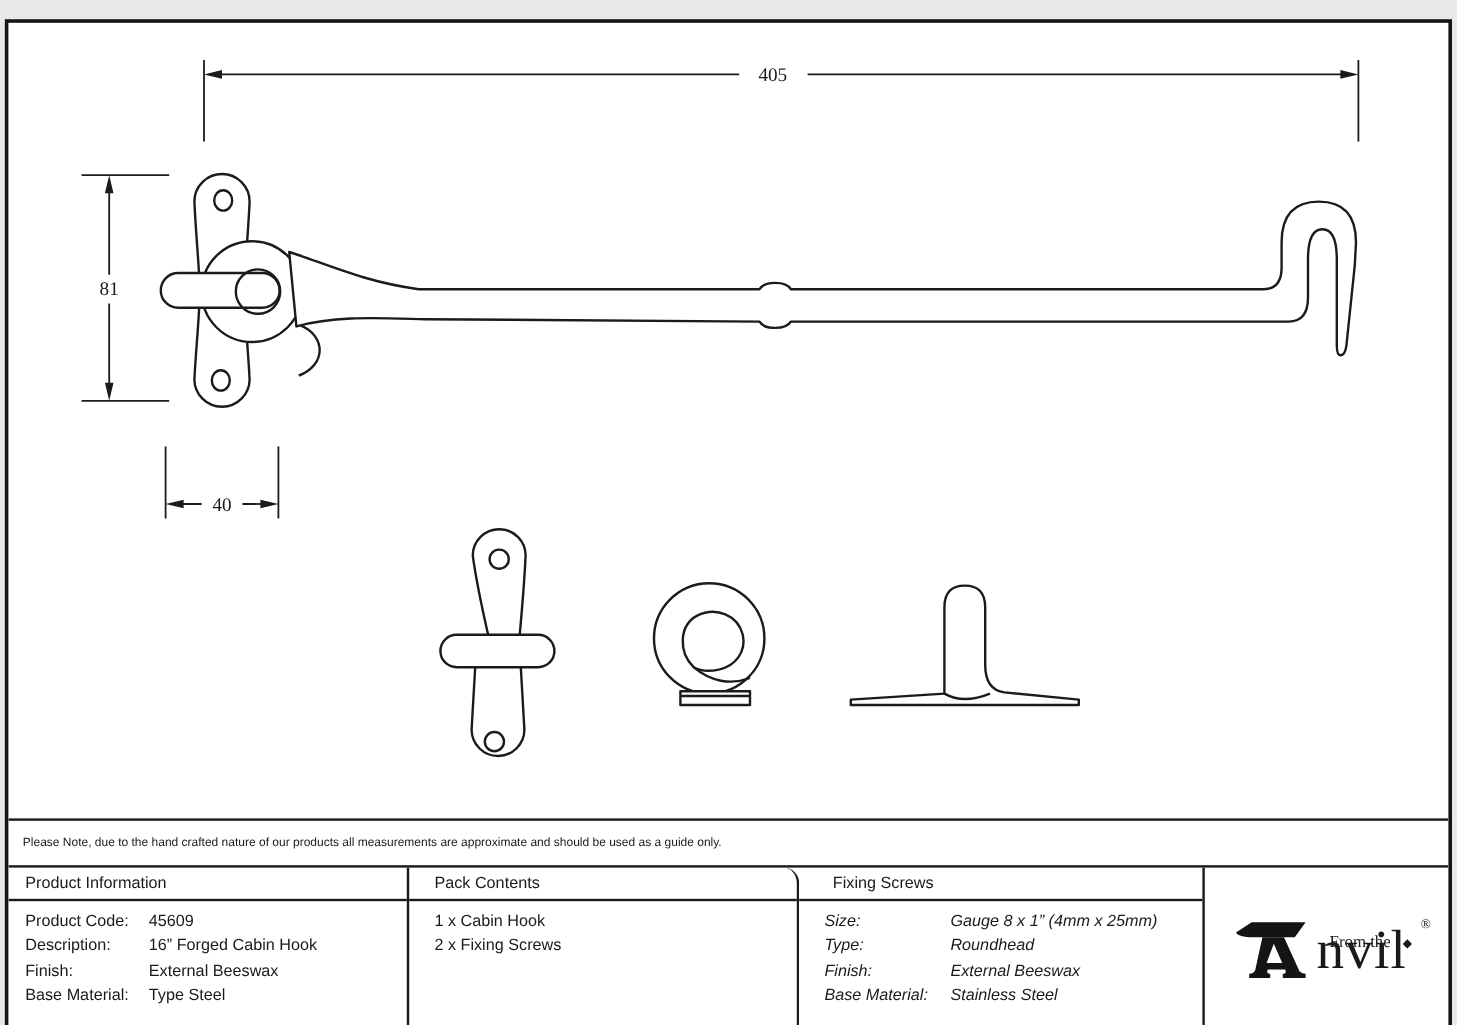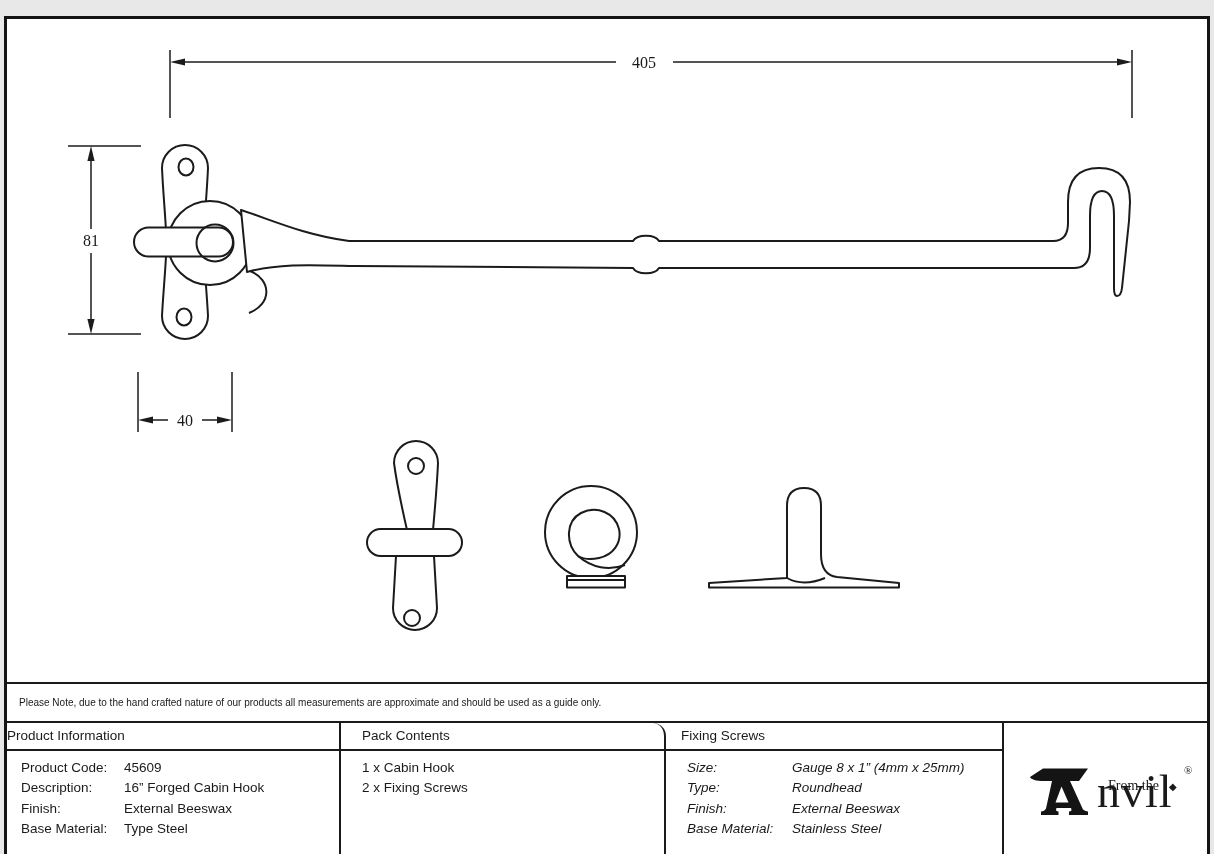--- a/index.html
+++ b/index.html
@@ -30,23 +30,24 @@
   }
   .col{position:absolute;top:0;bottom:0;box-sizing:border-box;}
   .col-1{left:0;width:334px;border-right:2px solid #1a1a1a;}
   .col-2{left:334px;width:325px;border-right:2px solid #1a1a1a;border-radius:13px;}
   .col-3{left:659px;width:338px;border-right:2px solid #1a1a1a;}
   .col-4{left:997px;right:0;}
   .hdr{
     height:26px;line-height:26px;
     border-bottom:2px solid #1a1a1a;
     font-size:13.5px;
+    padding-left:14px;
   }
   .col-2 .hdr{padding-left:21px;}
-  .col-3 .hdr{padding-left:15px;}
+  .col-3 .hdr{padding-left:28px;}
   .cell-body{padding:6px 0 0 14px;font-size:13.5px;}
   .col-2 .cell-body{padding-left:21px;}
   .col-3 .cell-body{padding-left:21px;font-style:italic;}
   .kv{display:flex;height:20.5px;align-items:center;}
   .kv .k{width:103px;flex:0 0 auto;}
   .col-3 .kv .k{width:105px;}
   .li{height:20.5px;display:flex;align-items:center;}
   
   .logo{position:absolute;left:1016px;top:740px;width:186px;height:64px;}
   .logo .glyph{position:absolute;left:6px;top:6px;}

